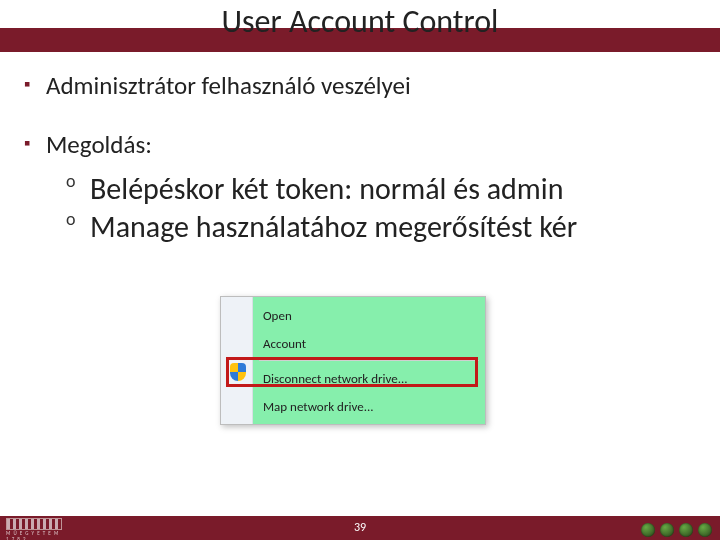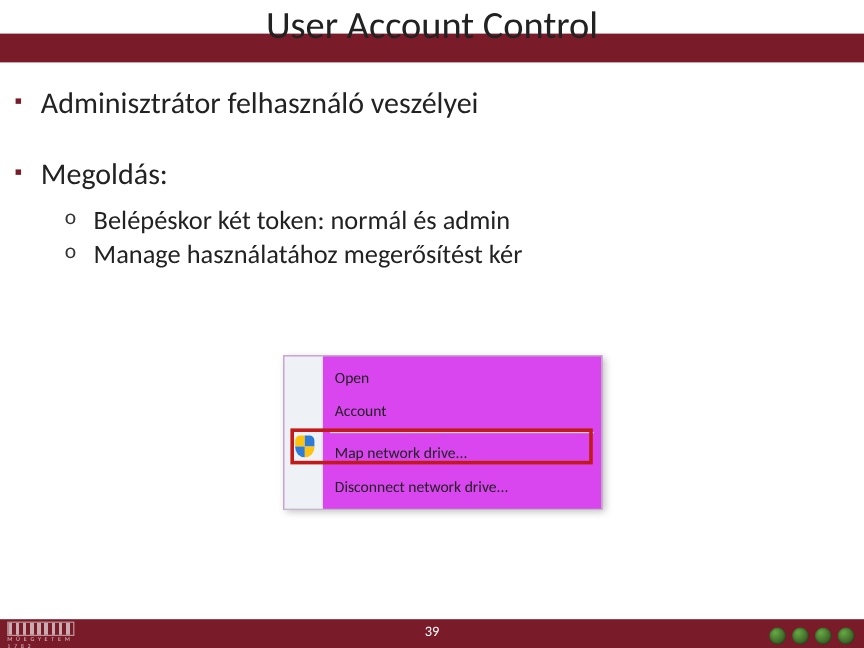--- a/index.html
+++ b/index.html
@@ -1,28 +1,28 @@
 <!DOCTYPE html>
 <html><head>
 <meta charset="utf-8">
 <style>
   * { box-sizing: border-box; margin: 0; padding: 0; }
   html, body { width: 720px; height: 540px; font-family: Calibri, Arial, sans-serif; background: #fff; }
   .slide { position: relative; width: 720px; height: 540px; border-radius: 13px; }
   .title-wrap { position: relative; width: 100%; height: 56px; }
   .title-bar { position: absolute; left: 0; right: 0; top: 28px; height: 24px; background: #7a1b2a; }
   .title-text { position: relative; z-index: 1; text-align: center; font-size: 32px; color: #222; padding-top: 2px; }
-  .content { padding: 14px 20px 0 12px; }
+  .content { padding: 14px 20px 0 24px; }
   ul.top { list-style: none; }
   ul.top > li { position: relative; padding-left: 22px; font-size: 25px; color: #222; margin-bottom: 28px; }
   ul.top > li::before { content: "\25AA"; position: absolute; left: 0; top: 3px; font-size: 18px; color: #7a1b2a; }
   ul.sub { list-style: none; margin-top: 10px; padding-left: 20px; }
-  ul.sub > li { position: relative; padding-left: 24px; font-size: 22px; color: #222; line-height: 1.25; }
+  ul.sub > li { position: relative; padding-left: 24px; font-size: 30px; color: #222; line-height: 1.25; }
   ul.sub > li::before { content: "o"; position: absolute; left: 0; top: 0; font-size: 18px; color: #333; }
-  .menu-shot { position: absolute; left: 236px; top: 296px; width: 266px; background: #d946ef; border: 1px solid #bdbdbd; box-shadow: 2px 2px 6px rgba(0,0,0,.25); }
+  .menu-shot { position: absolute; left: 220px; top: 296px; width: 266px; background: #86efac; border: 1px solid #bdbdbd; box-shadow: 2px 2px 6px rgba(0,0,0,.25); }
   .menu-shot .pane { display: flex; }
   .menu-shot .iconcol { width: 32px; background: #eef2f7; border-right: 1px solid #dadfe6; }
   .menu-shot .itemscol { flex: 1; padding: 4px 0; }
   .menu-item { display: flex; align-items: center; height: 28px; padding: 0 10px; font-size: 13px; color: #222; }
   .menu-sep { height: 1px; background: #d0d0d0; margin: 3px 6px; }
   .menu-highlight { position: absolute; left: 5px; top: 60px; width: 252px; height: 30px; border: 3px solid #c21919; pointer-events: none; }
   .shield { position: absolute; left: 9px; top: 66px; width: 16px; height: 18px; }
   .shield .q { position: absolute; width: 8px; height: 9px; }
   .shield .q1 { left:0; top:0; background:#ffc20e; border-top-left-radius:4px; }
   .shield .q2 { left:8px; top:0; background:#2f7bd8; border-top-right-radius:4px; }
@@ -63,24 +63,24 @@
       <div class="iconcol"></div>
       <div class="itemscol">
         <div class="menu-item">
             <span>Open</span>
           </div>
         <div class="menu-item">
             <span>Account</span>
           </div>
         <div class="menu-sep"></div>
         <div class="menu-item">
-            <span>Map network drive...</span>
+            <span>Disconnect network drive...</span>
           </div>
         <div class="menu-item">
-            <span>Disconnect network drive...</span>
+            <span>Map network drive...</span>
           </div>
       </div>
     </div>
     <div class="shield">
       <div class="q q1"></div>
         <div class="q q2"></div>
         <div class="q q3"></div>
         <div class="q q4"></div>
     </div>
     <div class="menu-highlight"></div>

